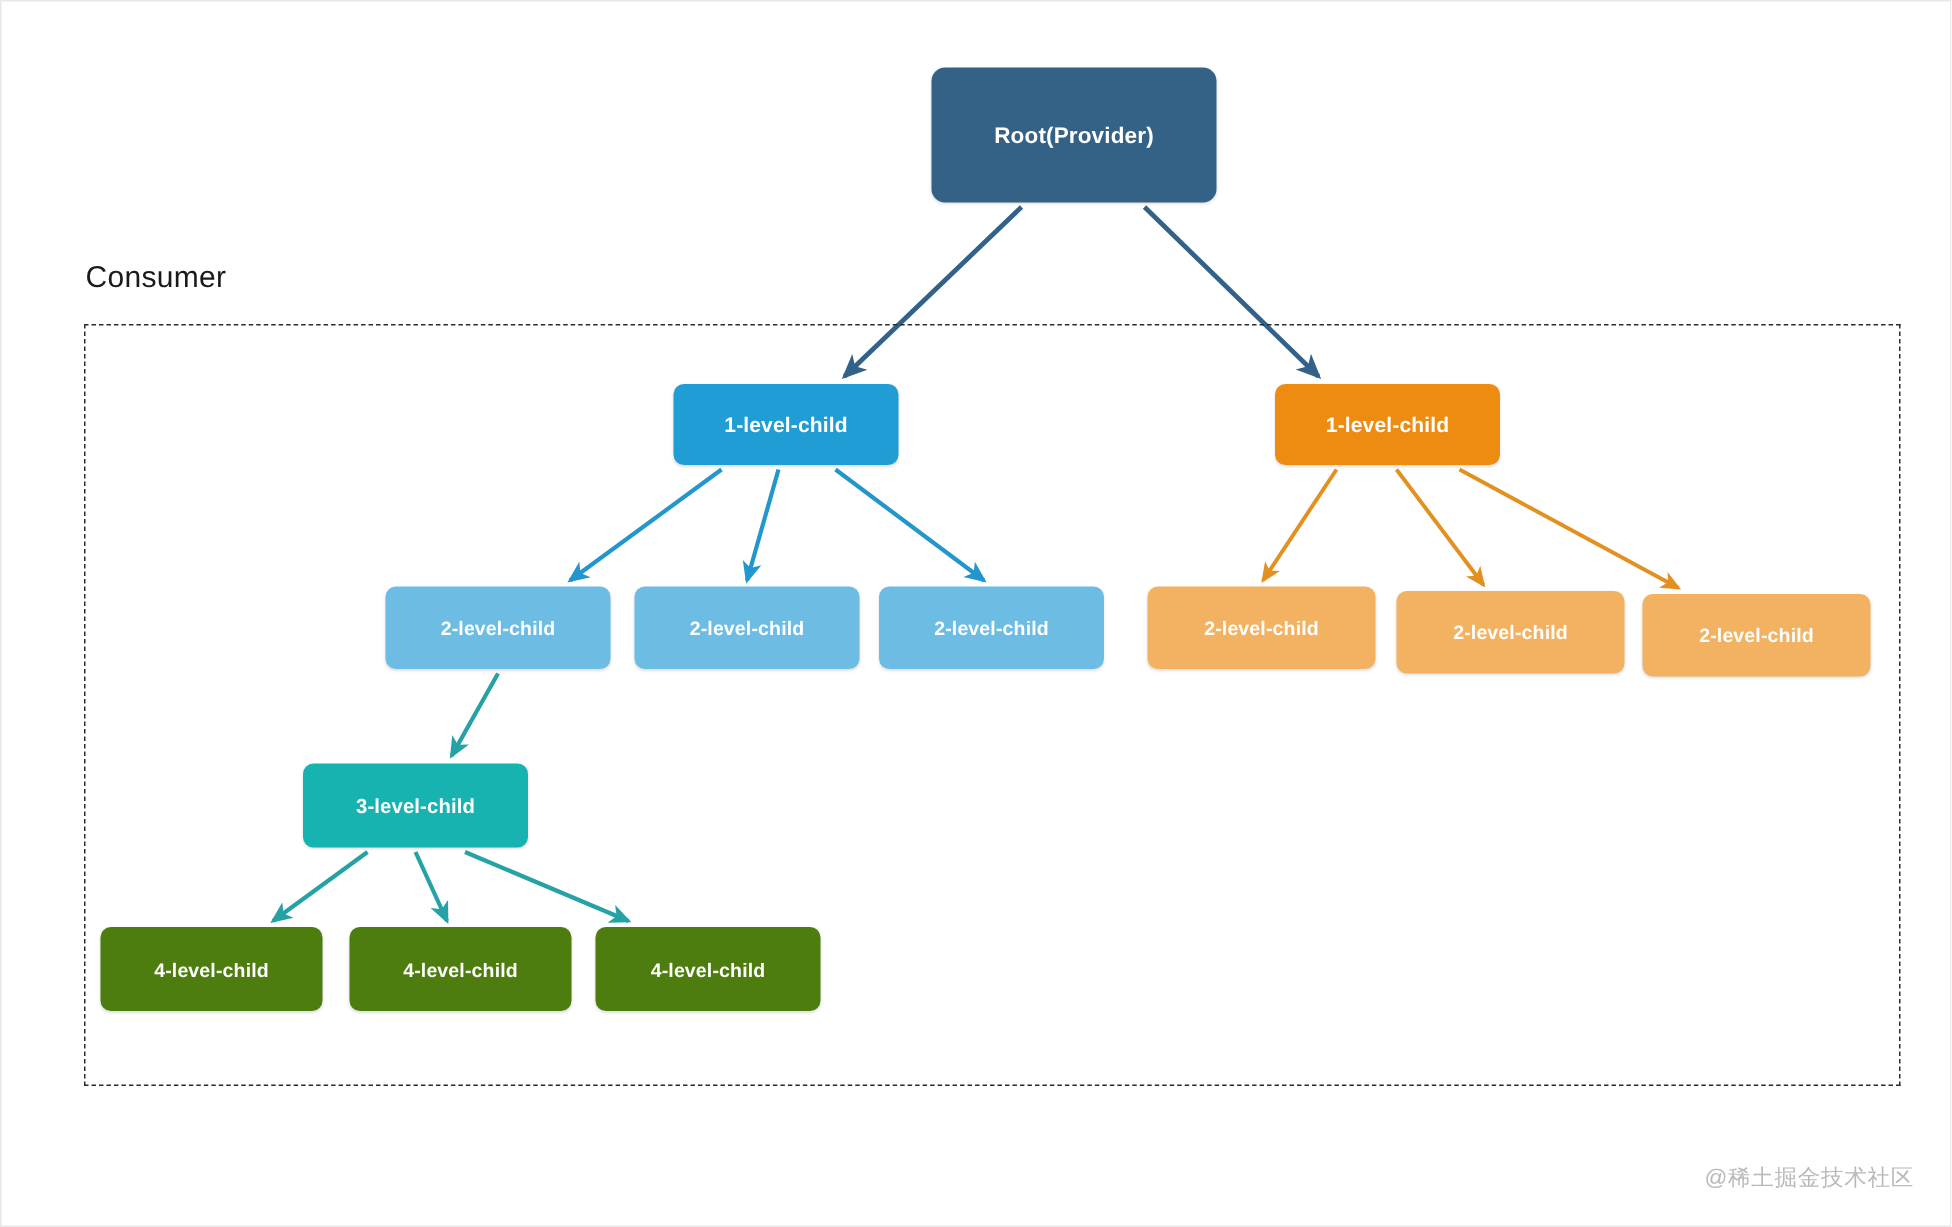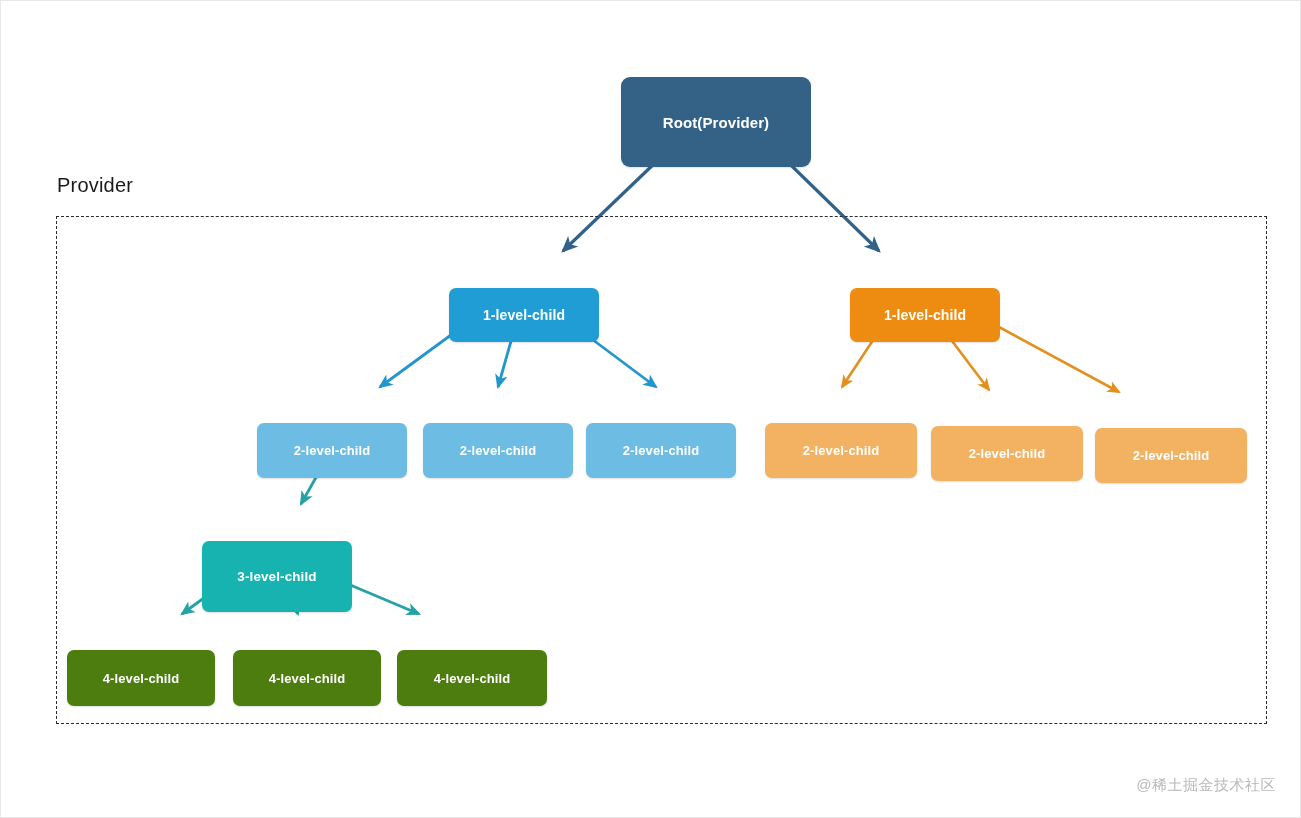--- a/index.html
+++ b/index.html
@@ -33,21 +33,20 @@
     display: flex;
     align-items: center;
     justify-content: center;
     color: #ffffff;
     font-weight: bold;
     border-radius: 7px;
     box-shadow: 0 1px 2px rgba(0,0,0,0.13);
     letter-spacing: 0.1px;
     z-index: 3;
     white-space: nowrap;
-    margin-top: 32px;
   }
   .node.root     { background: #346287; border-radius: 9px; font-size: 15px; }
   .node.lvl1-b   { background: #1f9dd4; font-size: 14px; }
   .node.lvl1-o   { background: #ee8c12; font-size: 14px; }
   .node.lvl2-b   { background: #6cbce4; font-size: 13px; }
   .node.lvl2-o   { background: #f3b261; font-size: 13px; }
   .node.lvl3     { background: #16b3b1; font-size: 13.5px; }
   .node.lvl4     { background: #4d7c0f; font-size: 13px; }
 
   #consumer-label {
@@ -108,21 +107,21 @@
       <line x1="556" y1="312" x2="655" y2="386" stroke="#2296cd" stroke-width="2.8" stroke-linecap="butt" marker-end="url(#ah-2296cd)"></line>
       <line x1="890" y1="312" x2="841" y2="386" stroke="#e2901f" stroke-width="2.6" stroke-linecap="butt" marker-end="url(#ah-e2901f)"></line>
       <line x1="930" y1="312" x2="988" y2="389" stroke="#e2901f" stroke-width="2.6" stroke-linecap="butt" marker-end="url(#ah-e2901f)"></line>
       <line x1="972" y1="312" x2="1118" y2="391" stroke="#e2901f" stroke-width="2.6" stroke-linecap="butt" marker-end="url(#ah-e2901f)"></line>
       <line x1="331" y1="448" x2="300" y2="503" stroke="#24a2a6" stroke-width="2.8" stroke-linecap="butt" marker-end="url(#ah-24a2a6)"></line>
       <line x1="244" y1="567" x2="181" y2="613" stroke="#24a2a6" stroke-width="2.8" stroke-linecap="butt" marker-end="url(#ah-24a2a6)"></line>
       <line x1="276" y1="567" x2="297" y2="613" stroke="#24a2a6" stroke-width="2.8" stroke-linecap="butt" marker-end="url(#ah-24a2a6)"></line>
       <line x1="309" y1="567" x2="418" y2="613" stroke="#24a2a6" stroke-width="2.8" stroke-linecap="butt" marker-end="url(#ah-24a2a6)"></line>
     </svg>
 
-  <div id="consumer-label">Provider</div>
+  <div id="consumer-label">Consumer</div>
 
   <div id="consumer-box"></div>
 
   <div id="node-layer">
       <div class="node root" style="left: 620px; top: 44px; width: 190px; height: 90px;">
         <span>Root(Provider)</span>
       </div>
       <div class="node lvl1-b" style="left: 448px; top: 255px; width: 150px; height: 54px;">
         <span>1-level-child</span>
       </div>
@@ -140,21 +139,21 @@
       </div>
       <div class="node lvl2-o" style="left: 764px; top: 390px; width: 152px; height: 55px;">
         <span>2-level-child</span>
       </div>
       <div class="node lvl2-o" style="left: 930px; top: 393px; width: 152px; height: 55px;">
         <span>2-level-child</span>
       </div>
       <div class="node lvl2-o" style="left: 1094px; top: 395px; width: 152px; height: 55px;">
         <span>2-level-child</span>
       </div>
-      <div class="node lvl3" style="left: 201px; top: 508px; width: 150px; height: 71px; align-items: center;">
+      <div class="node lvl3" style="left: 201px; top: 508px; width: 150px; height: 56px; align-items: center;">
         <span>3-level-child</span>
       </div>
       <div class="node lvl4" style="left: 66px; top: 617px; width: 148px; height: 56px;">
         <span>4-level-child</span>
       </div>
       <div class="node lvl4" style="left: 232px; top: 617px; width: 148px; height: 56px;">
         <span>4-level-child</span>
       </div>
       <div class="node lvl4" style="left: 396px; top: 617px; width: 150px; height: 56px;">
         <span>4-level-child</span>

